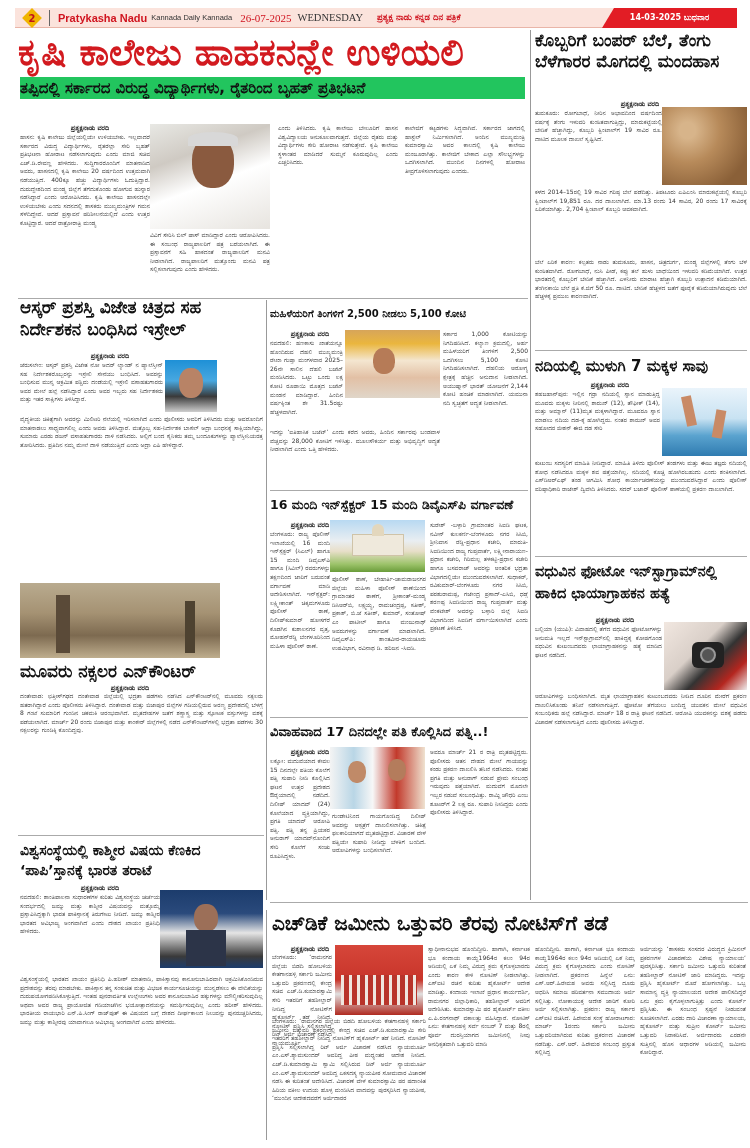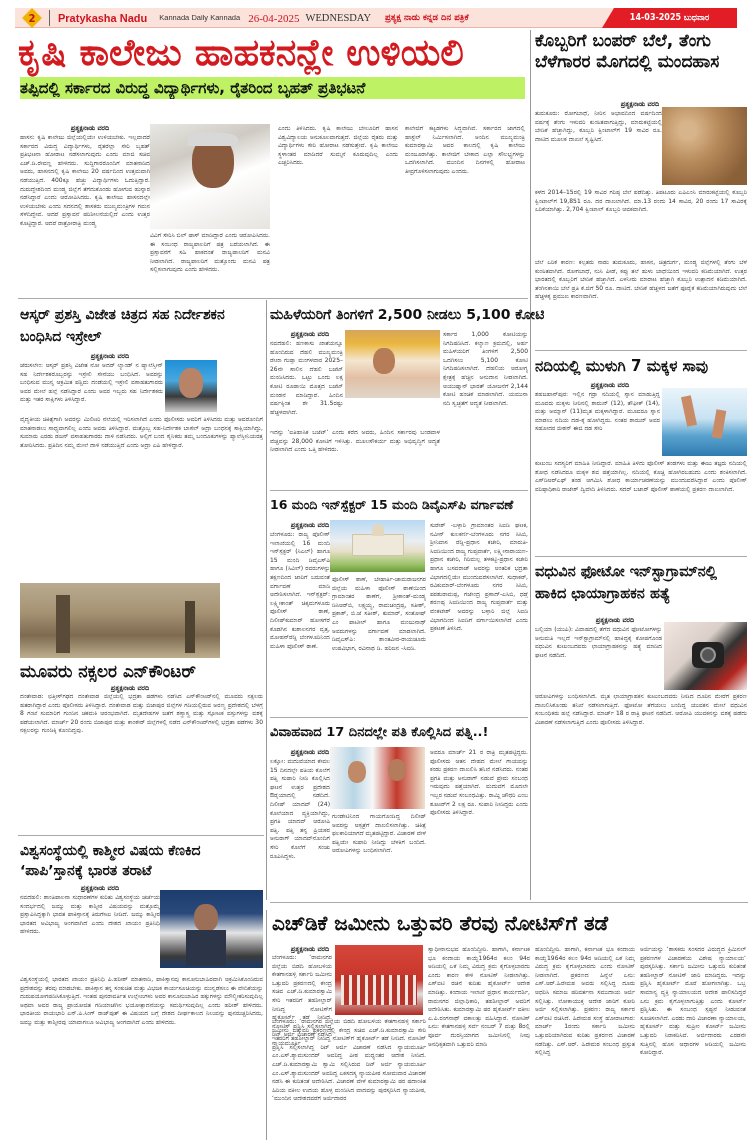--- a/index.html
+++ b/index.html
@@ -6,21 +6,21 @@
   html, body { width: 750px; height: 1148px; background: #ffffff; overflow: hidden; }
   body { font-family: "DejaVu Sans", sans-serif; color: #222; position: relative; }
 
   .masthead { position: absolute; left: 15px; top: 8px; width: 722px; height: 20px;
     background: #fbe3dc; display: flex; align-items: center; border-bottom: 1px solid #e9b5a8; }
   .page-no { width: 34px; height: 20px; display: flex; align-items: center; justify-content: center; }
   .page-no .diamond { width: 14px; height: 14px; background: #f0b400; transform: rotate(45deg);
     display: flex; align-items: center; justify-content: center; }
   .page-no .diamond span { transform: rotate(-45deg); font-size: 10px; font-weight: bold; color: #c0101a; }
   .mh-sep { width: 1px; height: 16px; background: #666; margin-right: 8px; }
-  .mh-name { font-family: "Liberation Sans", sans-serif; font-weight: bold; color: #d0141f; font-size: 11px; margin-right: 12px; }
+  .mh-name { font-family: "Liberation Sans", sans-serif; font-weight: bold; color: #d0141f; font-size: 11px; margin-right: 4px; }
   .mh-sub { font-family: "Liberation Sans", sans-serif; font-size: 7.5px; color: #333; margin-right: 8px; }
   .mh-date { font-family: "Liberation Serif", serif; color: #d0141f; font-size: 11px; margin-right: 6px; }
   .mh-day { font-family: "Liberation Serif", serif; color: #333; font-size: 10.5px; margin-right: 14px; }
   .mh-kn { color: #d0141f; font-size: 8.5px; font-weight: bold; }
   .mh-red { position: absolute; right: 0; top: 0; height: 20px; width: 135px; background: #e21d25;
     clip-path: polygon(12px 0, 100% 0, 100% 100%, 0 100%); color: #fff; font-size: 8px; font-weight: bold;
     display: flex; align-items: center; justify-content: center; }
   .hl-red { color: #d21a1f; font-weight: bold; }
   .hl-black { color: #111; font-weight: bold; }
 
@@ -36,35 +36,35 @@
   .ph-coconut { background: radial-gradient(circle at 30% 30%, #d7b48a 10%, #b78a5a 40%, #8a6038 80%); }
   .ph-assembly { background: linear-gradient(180deg, #b8d9f2 0%, #e9eef2 40%, #e8dfc9 60%, #9cc36a 85%, #6a9c3a 100%); }
   .ph-forest { background: linear-gradient(180deg, #b9ab8f 0%, #a59273 40%, #7d6a50 70%, #bfae8e 100%); }
   .ph-hands { background: linear-gradient(180deg, #eaf4fb 0%, #c8e2f2 45%, #5aa3cf 70%, #2f7bb0 100%); }
   .ph-camera { background: linear-gradient(135deg, #f1e7e0 0%, #d9cfc8 40%, #333 60%, #b4261f 80%, #eee 100%); }
   .ph-couple { background: linear-gradient(90deg, #f4f4f4 0%, #b9d6e6 25%, #f7f7f7 45%, #c23a2c 70%, #efe2d0 100%); }
   .ph-un { background: linear-gradient(180deg, #1c3c6c 0%, #2a4a7c 30%, #e5e5e5 55%, #3a3a3a 85%, #1c3c6c 100%); }
   .ph-court { background: linear-gradient(180deg, #d6463a 0%, #c8352a 50%, #e0e0e0 70%, #b02a20 100%); }
   .ph-assemblyw { background: linear-gradient(180deg, #d7a55a 0%, #eab63e 20%, #f4e6d0 45%, #e2c0a5 70%, #e0d6c9 100%); }
 
-  .highlight-yellow { background: #bef264; }
+  .highlight-yellow { background: #22c55e; }
 </style>
 </head>
 <body>
 
 <div class="masthead">
   <div class="page-no">
     <div class="diamond">
         <span>2</span>
       </div>
   </div>
   <div class="mh-sep"></div>
   <span class="mh-name">Pratykasha Nadu</span>
   <span class="mh-sub">Kannada Daily Kannada</span>
-  <span class="mh-date">26-04-2025</span>
+  <span class="mh-date">26-07-2025</span>
   <span class="mh-day">WEDNESDAY</span>
   <span class="mh-kn">ಪ್ರತ್ಯಕ್ಷ ನಾಡು ಕನ್ನಡ ದಿನ ಪತ್ರಿಕೆ</span>
   <div class="mh-red">
       <span>14-03-2025 ಬುಧವಾರ</span>
     </div>
 </div>
 
 <div class="vrule" style="left:530px; top:30px; height:870px;"></div>
 <div class="vrule" style="left:266px; top:300px; height:600px;"></div>
 <div class="vrule" style="left:266px; top:910px; height:230px;"></div>
@@ -88,42 +88,42 @@
   <div class="hl-black" style="position:absolute; left:535px; top:30px; width:212px; font-size:17px; line-height:21px;">ಕೊಬ್ಬರಿಗೆ ಬಂಪರ್ ಬೆಲೆ, ತೆಂಗು ಬೆಳೆಗಾರರ ಮೊಗದಲ್ಲಿ ಮಂದಹಾಸ</div>
   <div class="byline" style="position:absolute; left:590px; top:100px; width:100px;">ಪ್ರತ್ಯಕ್ಷನಾಡು ವರದಿ</div>
   <div class="body-text" style="position:absolute; left:535px; top:109px; width:127px; height:77px;">ತುಮಕೂರು: ರೋಗಬಾಧೆ, ನೀರಿನ ಅಭಾವದಿಂದ ವರ್ಷದಿಂದ ವರ್ಷಕ್ಕೆ ತೆಂಗು ಇಳುವರಿ ಕುಂಠಿತವಾಗುತ್ತಿದ್ದು, ಮಾರುಕಟ್ಟೆಯಲ್ಲಿ ಬೇಡಿಕೆ ಹೆಚ್ಚಾಗಿದ್ದು, ಕೊಬ್ಬರಿ ಕ್ವಿಂಟಾಲ್‌ಗೆ 19 ಸಾವಿರ ರೂ. ದಾಟಿದ ಮೂಲಕ ದಾಖಲೆ ಸೃಷ್ಟಿಸಿದೆ.</div>
   <div class="photo ph-coconut" style="left:662px; top:107px; width:85px; height:78px;"></div>
   <div class="body-text" style="position:absolute; left:535px; top:188px; width:212px; height:70px;">ಕಳೆದ 2014–15ರಲ್ಲಿ 19 ಸಾವಿರ ಗರಿಷ್ಠ ಬೆಲೆ ಪಡೆದಿತ್ತು. ತಿಪಟೂರು ಎಪಿಎಂಸಿ ಮಾರುಕಟ್ಟೆಯಲ್ಲಿ ಕೊಬ್ಬರಿ ಕ್ವಿಂಟಾಲ್‌ಗೆ 19,851 ರೂ. ದರ ದಾಖಲಾಗಿದೆ. ಮಾ.13 ರಂದು 14 ಸಾವಿರ, 20 ರಂದು 17 ಸಾವಿರಕ್ಕೆ ಏರಿಕೆಯಾಗಿತ್ತು. 2,704 ಕ್ವಿಂಟಾಲ್ ಕೊಬ್ಬರಿ ಆವಕವಾಗಿದೆ.</div>
   <div class="body-text" style="position:absolute; left:535px; top:258px; width:212px; height:92px;">ಬೆಲೆ ಏರಿಕೆ ಕಾರಣ: ಕಲ್ಪತರು ನಾಡು ತುಮಕೂರು, ಹಾಸನ, ಚಿತ್ರದುರ್ಗ, ಮಂಡ್ಯ ಜಿಲ್ಲೆಗಳಲ್ಲಿ ತೆಂಗು ಬೆಳೆ ಕುಂಠಿತವಾಗಿದೆ. ರೋಗಬಾಧೆ, ನುಸಿ ಪೀಡೆ, ಕಪ್ಪು ತಲೆ ಹುಳು ಬಾಧೆಯಿಂದ ಇಳುವರಿ ಕಡಿಮೆಯಾಗಿದೆ. ಉತ್ತರ ಭಾರತದಲ್ಲಿ ಕೊಬ್ಬರಿಗೆ ಬೇಡಿಕೆ ಹೆಚ್ಚಾಗಿದೆ. ಎಳನೀರು ಮಾರಾಟ ಹೆಚ್ಚಾಗಿ ಕೊಬ್ಬರಿ ಉತ್ಪಾದನೆ ಕಡಿಮೆಯಾಗಿದೆ. ತೆಂಗಿನಕಾಯಿ ಬೆಲೆ ಪ್ರತಿ ಕೆ.ಜಿಗೆ 50 ರೂ. ದಾಟಿದೆ. ಬೇಡಿಕೆ ಹೆಚ್ಚಳದ ಜತೆಗೆ ಪೂರೈಕೆ ಕಡಿಮೆಯಾಗಿರುವುದು ಬೆಲೆ ಹೆಚ್ಚಳಕ್ಕೆ ಪ್ರಮುಖ ಕಾರಣವಾಗಿದೆ.</div>
 </div>
 <div class="hrule" style="left:535px; top:350px; width:212px;"></div>
 
 <div>
-  <div class="hl-black" style="position:absolute; left:20px; top:303px; width:245px; font-size:14px; line-height:22px;">ಆಸ್ಕರ್ ಪ್ರಶಸ್ತಿ ವಿಜೇತ ಚಿತ್ರದ ಸಹ ನಿರ್ದೇಶಕನ ಬಂಧಿಸಿದ ಇಸ್ರೇಲ್</div>
+  <div class="hl-black" style="position:absolute; left:20px; top:296px; width:245px; font-size:17px; line-height:22px;">ಆಸ್ಕರ್ ಪ್ರಶಸ್ತಿ ವಿಜೇತ ಚಿತ್ರದ ಸಹ ನಿರ್ದೇಶಕನ ಬಂಧಿಸಿದ ಇಸ್ರೇಲ್</div>
   <div class="byline" style="position:absolute; left:40px; top:352px; width:140px;">ಪ್ರತ್ಯಕ್ಷನಾಡು ವರದಿ</div>
   <div class="body-text" style="position:absolute; left:20px; top:361px; width:143px; height:52px;">ಜೆರುಸಲೇಂ: ಆಸ್ಕರ್ ಪ್ರಶಸ್ತಿ ವಿಜೇತ ನೋ ಅದರ್ ಲ್ಯಾಂಡ್ ನ ಪ್ಯಾಲೆಸ್ತೀನ್ ಸಹ ನಿರ್ದೇಶಕರೊಬ್ಬರನ್ನು ಇಸ್ರೇಲಿ ಸೇನೆಯು ಬಂಧಿಸಿದೆ. ಅವರನ್ನು ಬಂಧಿಸುವ ಮುನ್ನ ಆಕ್ರಮಿತ ಪಶ್ಚಿಮ ದಂಡೆಯಲ್ಲಿ ಇಸ್ರೇಲಿ ವಸಾಹತುಗಾರರು ಅವರ ಮೇಲೆ ಹಲ್ಲೆ ನಡೆಸಿದ್ದಾರೆ ಎಂದು ಅವರ ಇಬ್ಬರು ಸಹ ನಿರ್ದೇಶಕರು ಮತ್ತು ಇತರ ಸಾಕ್ಷಿಗಳು ತಿಳಿಸಿದ್ದಾರೆ.</div>
   <div class="photo ph-blue" style="left:165px; top:360px; width:52px; height:52px;">
     <div style="position:absolute; left:14px; top:8px; width:24px; height:30px; border-radius:45%; background:#b88366;"></div>
   </div>
   <div class="body-text" style="position:absolute; left:20px; top:415px; width:243px; height:162px;">ವೈದ್ಯಕೀಯ ಚಿಕಿತ್ಸೆಗಾಗಿ ಅವರನ್ನು ಮಿಲಿಟರಿ ನೆಲೆಯಲ್ಲಿ ಇರಿಸಲಾಗಿದೆ ಎಂದು ಪೊಲೀಸರು ಅವರಿಗೆ ತಿಳಿಸಿದರು ಮತ್ತು ಅವರೊಂದಿಗೆ ಮಾತನಾಡಲು ಸಾಧ್ಯವಾಗಲಿಲ್ಲ ಎಂದು ಅವರು ತಿಳಿಸಿದ್ದಾರೆ. ಮತ್ತೊಬ್ಬ ಸಹ-ನಿರ್ದೇಶಕ ಬಾಸೆಲ್ ಅದ್ರಾ ಬಂಧನಕ್ಕೆ ಸಾಕ್ಷಿಯಾಗಿದ್ದು, ಸುಮಾರು ಎರಡು ಡಜನ್ ವಸಾಹತುಗಾರರು ದಾಳಿ ನಡೆಸಿದರು. ಅಲ್ಲಿಗೆ ಬಂದ ಸೈನಿಕರು ತಮ್ಮ ಬಂದೂಕುಗಳನ್ನು ಪ್ಯಾಲೆಸ್ತೀನಿಯರತ್ತ ತೋರಿಸಿದರು. ಪ್ರತಿದಿನ ನಮ್ಮ ಮೇಲೆ ದಾಳಿ ನಡೆಯುತ್ತಿದೆ ಎಂದು ಅದ್ರಾ ಎಪಿ ಹೇಳಿದ್ದಾರೆ.</div>
 </div>
 
 <div>
   <div class="photo ph-forest" style="left:20px; top:583px; width:200px; height:75px;">
     <div style="position:absolute; left:36px; top:12px; width:14px; height:58px; background:#5a4a38;"></div>
     <div style="position:absolute; left:165px; top:18px; width:10px; height:52px; background:#4e4230;"></div>
   </div>
   <div class="hl-black" style="position:absolute; left:20px; top:660px; width:245px; font-size:17px; line-height:22px; white-space:nowrap;">ಮೂವರು ನಕ್ಸಲರ ಎನ್‌ಕೌಂಟರ್</div>
   <div class="byline" style="position:absolute; left:60px; top:684px; width:140px;">ಪ್ರತ್ಯಕ್ಷನಾಡು ವರದಿ</div>
   <div class="body-text" style="position:absolute; left:20px; top:692px; width:243px; height:138px;">ದಂತೇವಾಡ: ಛತ್ತೀಸ್‌ಗಢದ ದಂತೇವಾಡ ಜಿಲ್ಲೆಯಲ್ಲಿ ಭದ್ರತಾ ಪಡೆಗಳು ನಡೆಸಿದ ಎನ್‌ಕೌಂಟರ್‌ನಲ್ಲಿ ಮೂವರು ನಕ್ಸಲರು ಹತರಾಗಿದ್ದಾರೆ ಎಂದು ಪೊಲೀಸರು ತಿಳಿಸಿದ್ದಾರೆ. ದಂತೇವಾಡ ಮತ್ತು ಬಿಜಾಪುರ ಜಿಲ್ಲೆಗಳ ಗಡಿಯಲ್ಲಿರುವ ಅರಣ್ಯ ಪ್ರದೇಶದಲ್ಲಿ ಬೆಳಗ್ಗೆ 8 ಗಂಟೆ ಸುಮಾರಿಗೆ ಗುಂಡಿನ ಚಕಮಕಿ ಆರಂಭವಾಗಿದೆ. ಮೃತದೇಹಗಳ ಜತೆಗೆ ಶಸ್ತ್ರಾಸ್ತ್ರ ಮತ್ತು ಸ್ಫೋಟಕ ವಸ್ತುಗಳನ್ನು ವಶಕ್ಕೆ ಪಡೆಯಲಾಗಿದೆ. ಮಾರ್ಚ್ 20 ರಂದು ಬಿಜಾಪುರ ಮತ್ತು ಕಾಂಕೇರ್ ಜಿಲ್ಲೆಗಳಲ್ಲಿ ನಡೆದ ಎನ್‌ಕೌಂಟರ್‌ಗಳಲ್ಲಿ ಭದ್ರತಾ ಪಡೆಗಳು 30 ನಕ್ಸಲರನ್ನು ಗುಂಡಿಕ್ಕಿ ಕೊಂದಿದ್ದವು.</div>
 </div>
 <div class="hrule" style="left:18px; top:835px; width:246px;"></div>
 
 <div>
-  <div class="hl-black" style="position:absolute; left:270px; top:303px; width:258px; font-size:14px; line-height:22px; white-space:nowrap;text-align:right;">ಮಹಿಳೆಯರಿಗೆ ತಿಂಗಳಿಗೆ 2,500 ನೀಡಲು 5,100 ಕೋಟಿ</div>
+  <div class="hl-black" style="position:absolute; left:270px; top:303px; width:258px; font-size:10px; line-height:22px; white-space:nowrap;">ಮಹಿಳೆಯರಿಗೆ ತಿಂಗಳಿಗೆ 2,500 ನೀಡಲು 5,100 ಕೋಟಿ</div>
   <div class="byline" style="position:absolute; left:265px; top:330px; width:90px;">ಪ್ರತ್ಯಕ್ಷನಾಡು ವರದಿ</div>
   <div class="body-text" style="position:absolute; left:270px; top:339px; width:73px; height:88px;">ನವದೆಹಲಿ: ಹಣಕಾಸು ಖಾತೆಯನ್ನೂ ಹೊಂದಿರುವ ದೆಹಲಿ ಮುಖ್ಯಮಂತ್ರಿ ರೇಖಾ ಗುಪ್ತಾ ಮಂಗಳವಾರ 2025–26ನೇ ಸಾಲಿನ ದೆಹಲಿ ಬಜೆಟ್ ಮಂಡಿಸಿದರು. ಒಟ್ಟು ಒಂದು ಲಕ್ಷ ಕೋಟಿ ರೂಪಾಯಿ ಮೊತ್ತದ ಬಜೆಟ್ ಮಂಡನೆ ಮಾಡಿದ್ದಾರೆ. ಹಿಂದಿನ ವರ್ಷಕ್ಕಿಂತ ಶೇ 31.5ರಷ್ಟು ಹೆಚ್ಚಳವಾಗಿದೆ.</div>
   <div class="photo ph-assemblyw" style="left:345px; top:330px; width:95px; height:68px;">
     <div style="position:absolute; left:28px; top:18px; width:22px; height:26px; border-radius:45%; background:#b67b57;"></div>
   </div>
   <div class="body-text" style="position:absolute; left:270px; top:428px; width:170px; height:58px;">ಇದನ್ನು ‘ಐತಿಹಾಸಿಕ ಬಜೆಟ್’ ಎಂದು ಕರೆದ ಅವರು, ಹಿಂದಿನ ಸರ್ಕಾರವು ಬಂಡವಾಳ ವೆಚ್ಚವನ್ನು 28,000 ಕೋಟಿಗೆ ಇಳಿಸಿತ್ತು. ಮೂಲಸೌಕರ್ಯ ಮತ್ತು ಅಭಿವೃದ್ಧಿಗೆ ಆದ್ಯತೆ ನೀಡಲಾಗಿದೆ ಎಂದು ಒತ್ತಿ ಹೇಳಿದರು.</div>
   <div class="body-text" style="position:absolute; left:443px; top:330px; width:85px; height:156px;">ಸರ್ಕಾರ 1,000 ಕೋಟಿಯನ್ನು ನಿಗದಿಪಡಿಸಿದೆ. ಕಲ್ಯಾಣ ಕ್ರಮದಲ್ಲಿ, ಅರ್ಹ ಮಹಿಳೆಯರಿಗೆ ತಿಂಗಳಿಗೆ 2,500 ಒದಗಿಸಲು 5,100 ಕೋಟಿ ನಿಗದಿಪಡಿಸಲಾಗಿದೆ. ದೆಹಲಿಯ ಆರೋಗ್ಯ ಕ್ಷೇತ್ರಕ್ಕೆ ಹೆಚ್ಚಿನ ಅನುದಾನ ನೀಡಲಾಗಿದೆ. ಆಯುಷ್ಮಾನ್ ಭಾರತ್ ಯೋಜನೆಗೆ 2,144 ಕೋಟಿ ಹಂಚಿಕೆ ಮಾಡಲಾಗಿದೆ. ಯಮುನಾ ನದಿ ಸ್ವಚ್ಛತೆಗೆ ಆದ್ಯತೆ ನೀಡಲಾಗಿದೆ.</div>
 </div>
 <div class="hrule" style="left:270px; top:490px; width:258px;"></div>
 

